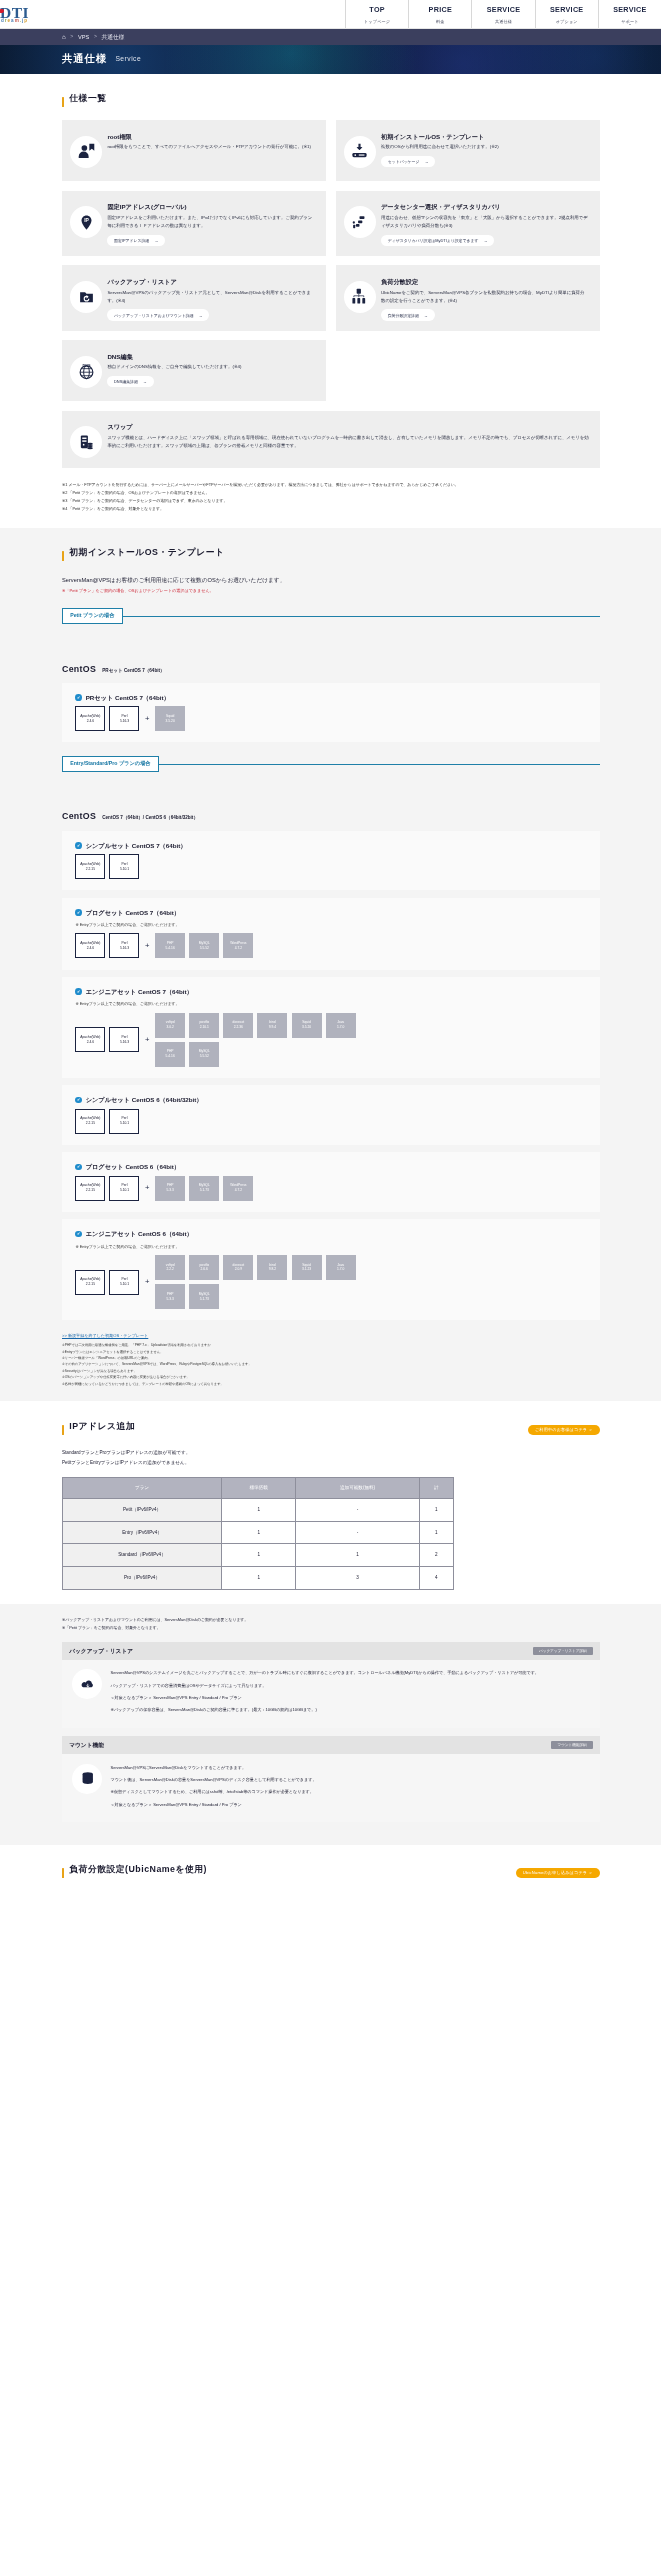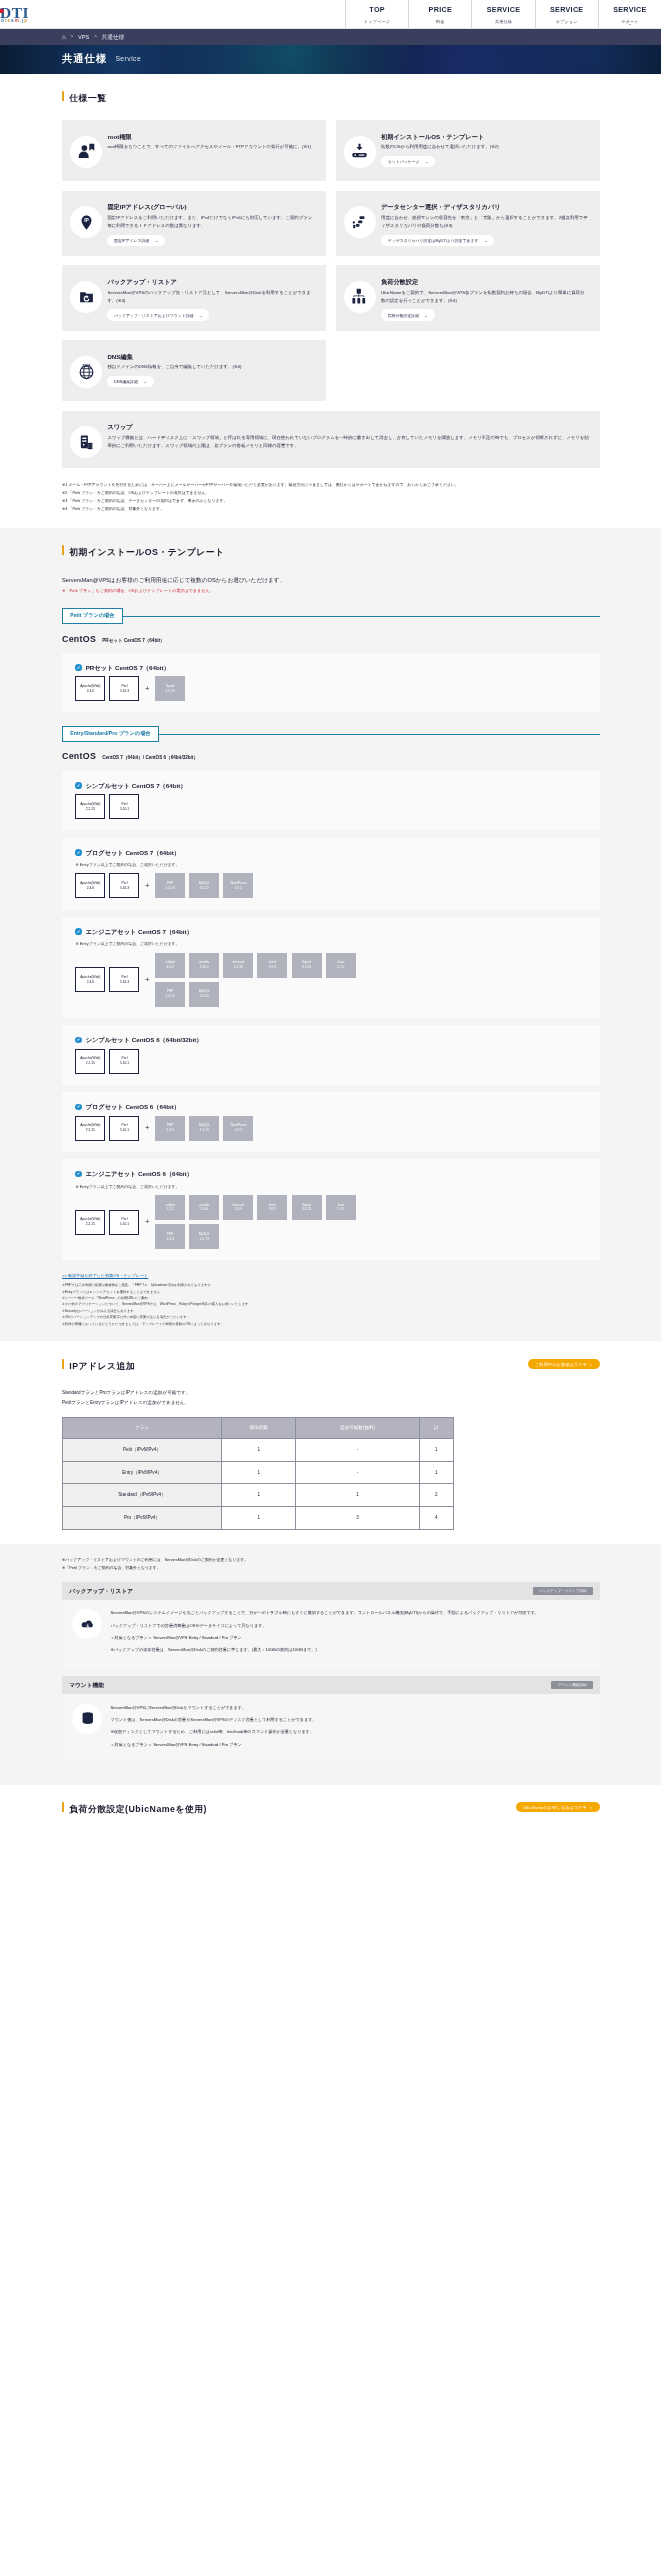--- a/index.html
+++ b/index.html
@@ -102,21 +102,21 @@
     gap: 8.2px;
   }
   .hero-title { color: #fff; font-size: 10.3px; font-weight: 700; letter-spacing: 1px; }
   .hero-sub { color: #dfe4ee; font-size: 6.7px; letter-spacing: 0.5px; }
 
   
   .section { padding: 17.5px 62px 14.4px; }
   .section.alt { background: #f4f4f4; }
   .sec-head {
     display: flex;
-    align-items: flex-start;
+    align-items: flex-end;
     gap: 5.2px;
     margin-bottom: 13.4px;
     position: relative;
   }
   .sec-head .bar { width: 2.1px; height: 9.8px; background: #e8a317; border-radius: 0.5px; }
   .sec-head h2 { font-size: 8.8px; font-weight: 700; letter-spacing: 0.5px; }
   .pill-btn {
     margin-left: auto;
     background: #f5a800;
     color: #fff;
@@ -188,21 +188,21 @@
     cursor: pointer;
   }
   .plan-tab-row {
     display: flex;
     align-items: center;
     margin: 13.4px 0 7.2px;
   }
   .plan-tab-row .rule { flex: 1; height: 0.5px; background: #1f7fa8; }
 
   .os-head { display: flex; align-items: baseline; gap: 6.2px; margin-bottom: 5.2px; }
-  .os-name { font-size: 8.8px; font-weight: 700; letter-spacing: 0.3px; }
+  .os-name { font-size: 8.8px; font-weight: 700; letter-spacing: 0.3px; margin-top: 30px; }
   .os-variant { font-size: 4.6px; font-weight: 700; }
 
   .os-block {
     background: #f4f4f4;
     padding: 9.3px 13.4px 11.3px;
     margin-bottom: 7.2px;
   }
   .os-block.white { background: #fafafa; }
   .os-item-title {
     display: flex; align-items: center; gap: 3.6px;

